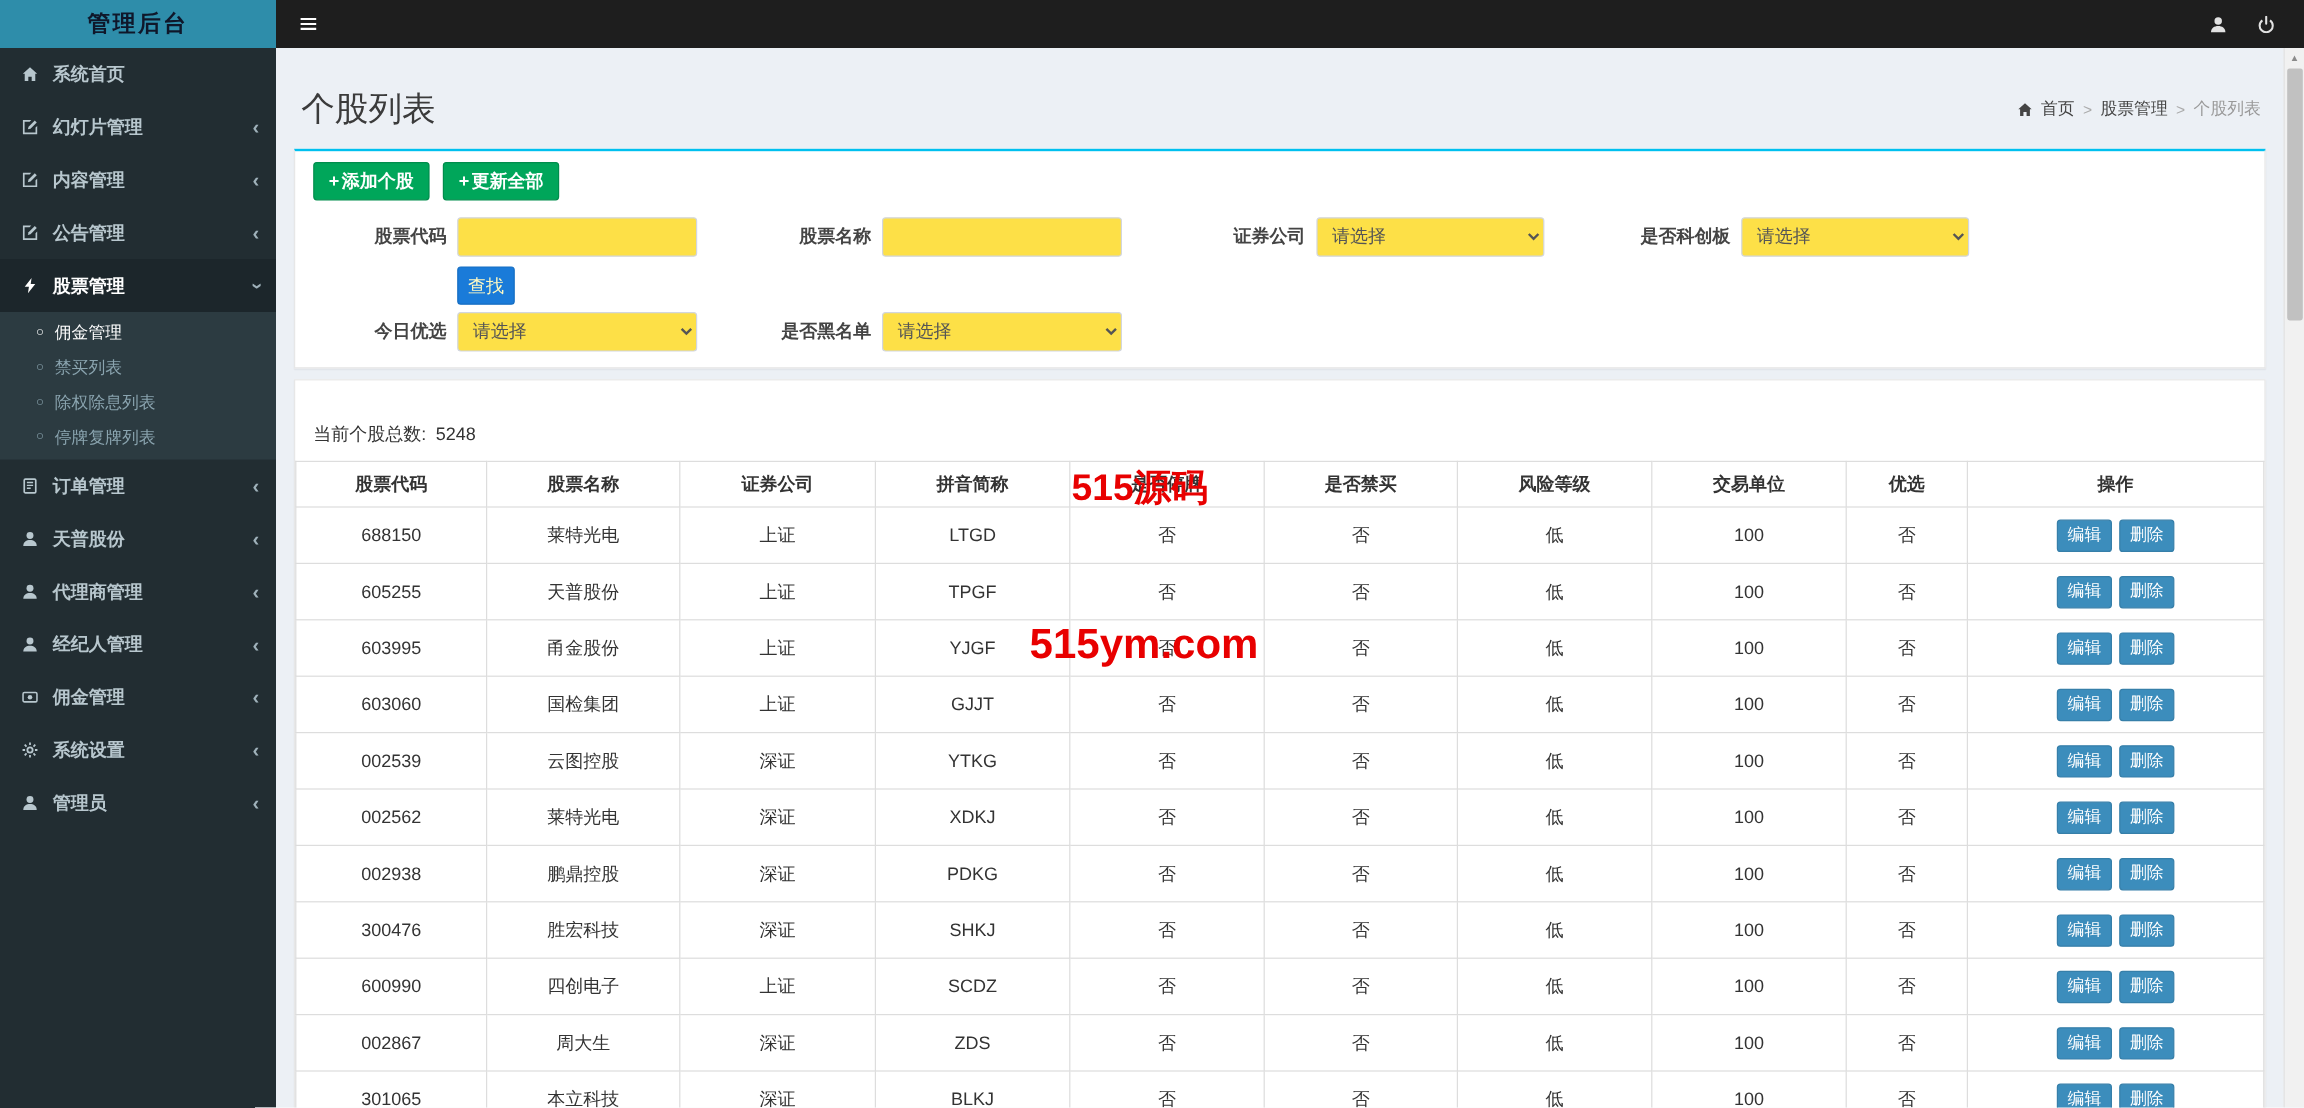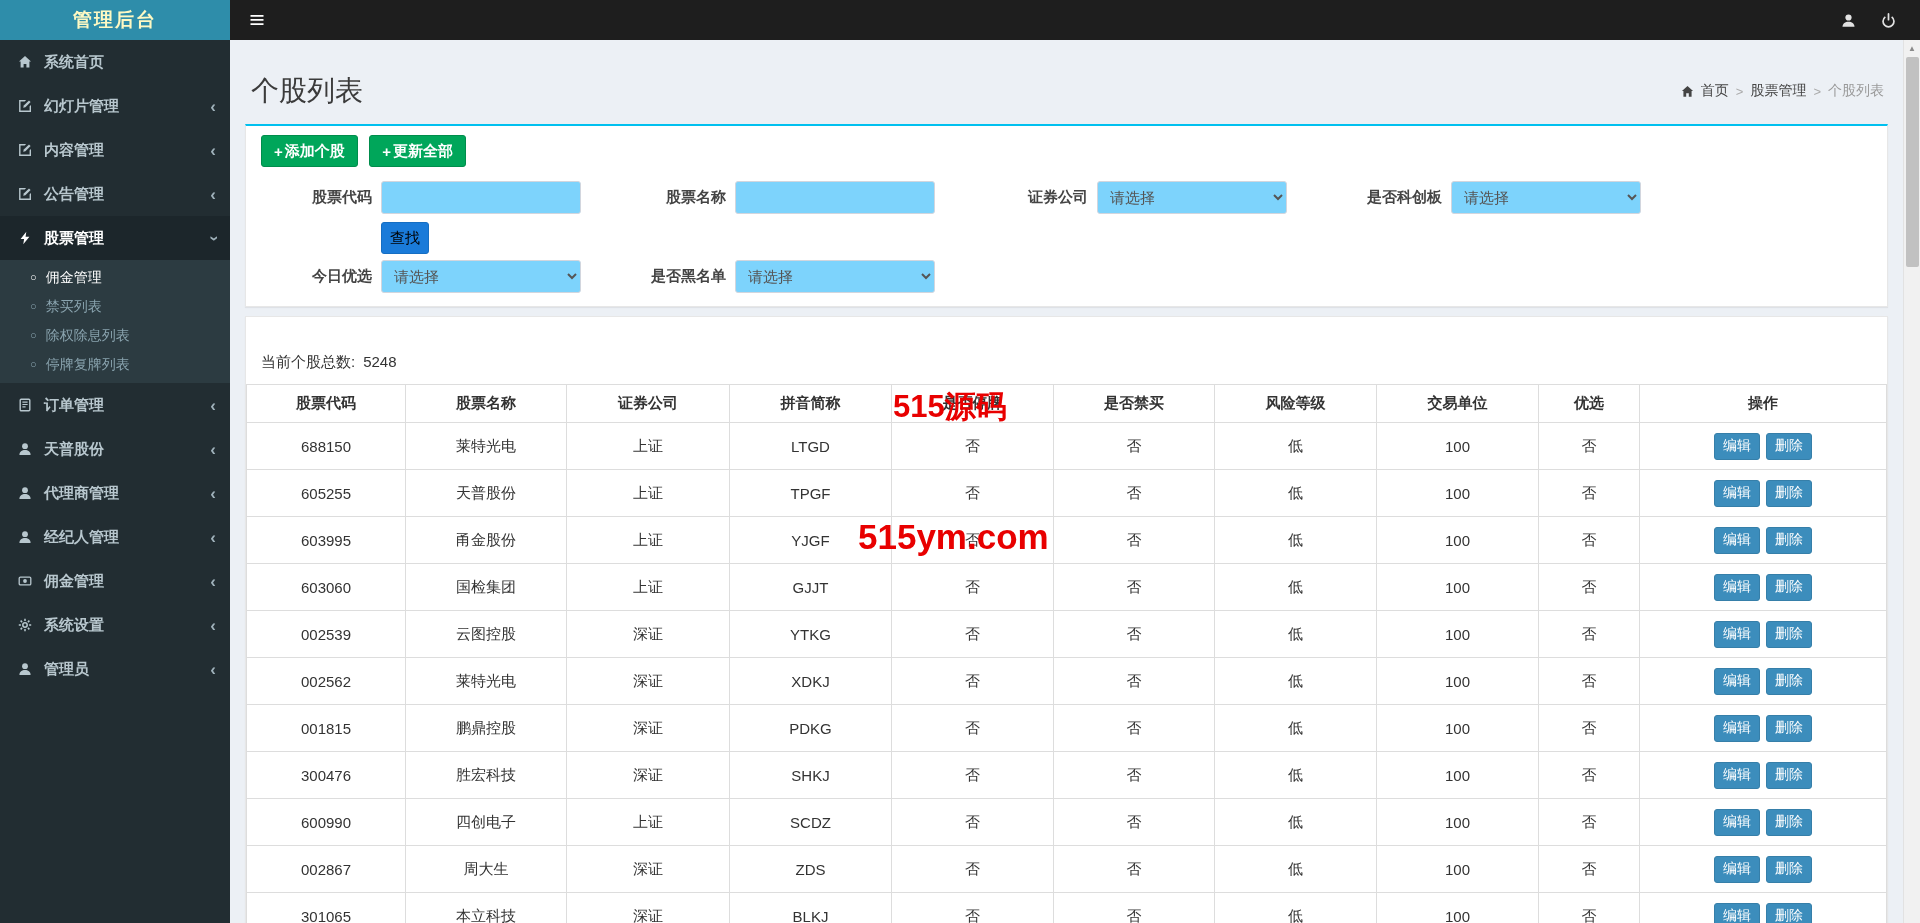--- a/index.html
+++ b/index.html
@@ -2,21 +2,21 @@
 <html style="--brand_bg: #2e8daa; --topbar_bg: #1e1e1e; --sidebar_bg: #222d32; --submenu_bg: #2c3b41; --accent_line: #00c0ef; --green: #00a65a; --blue: #1a7bd9; --action: #3c8dbc; --red: #e80000;"><head>
 <meta charset="utf-8">
 <style>
   *{margin:0;padding:0;box-sizing:border-box;}
   html,body{width:1920px;height:923px;}
   body{font-family:"Liberation Sans","DejaVu Sans",sans-serif;background:#ecf0f5;overflow:hidden;position:relative;color:#333;}
   .ic{width:14px;height:14px;fill:currentColor;display:block;}
 
   
   .topbar{position:absolute;top:0;left:0;width:1920px;height:40px;background:var(--topbar_bg,#1e1e1e);z-index:50;}
-  .brand{position:absolute;left:0;top:0;width:230px;height:40px;background:var(--brand_bg,#2e8daa);color:#fef9c3;
+  .brand{position:absolute;left:0;top:0;width:230px;height:40px;background:var(--brand_bg,#2e8daa);color:#0f172a;
          font-size:19px;font-weight:bold;display:flex;align-items:center;justify-content:center;letter-spacing:2px;cursor:pointer;}
   .hamburger{position:absolute;left:230px;top:0;width:54px;height:40px;display:flex;align-items:center;justify-content:center;color:#fff;cursor:pointer;}
   .hamburger .ic{width:16px;height:16px;}
   .topbar-right{position:absolute;right:12px;top:0;height:40px;display:flex;align-items:center;}
   .top-icon{width:40px;height:40px;display:flex;align-items:center;justify-content:center;color:#e2e2e2;cursor:pointer;}
   .top-icon .ic{width:15px;height:15px;}
 
   
   .sidebar{position:absolute;top:40px;left:0;width:230px;height:883px;background:var(--sidebar_bg,#222d32);z-index:40;}
   .side-item{height:44px;display:flex;align-items:center;padding:0 14px 0 18px;color:#b8c7ce;font-size:15px;font-weight:600;cursor:pointer;}
@@ -40,29 +40,29 @@
   .bc-current{color:#999;}
 
   .box{background:#fff;border:1px solid #e7e7e7;box-shadow:0 1px 1px rgba(0,0,0,0.06);}
   .filters{border-top:2px solid var(--accent_line,#00c0ef);padding:9px 15px 13px;}
   .btn-green{display:inline-flex;align-items:center;gap:2px;background:var(--green,#00a65a);border:1px solid #008d4c;color:#fff;
              font-size:15px;font-weight:bold;font-family:inherit;padding:0 12px;height:32px;border-radius:3px;cursor:pointer;margin-right:7px;}
   .filter-form{margin-top:14px;}
   .filter-row{display:flex;align-items:center;}
   .fgroup{display:flex;align-items:center;}
   .flabel{width:120px;text-align:right;padding-right:9px;font-size:15px;font-weight:bold;color:#444;white-space:nowrap;}
-  .finput,.fselect{height:33px;border:1px solid #d2d6de;border-radius:3px;font-size:15px;font-family:inherit;color:#555;padding:0 8px;background:#7dd3fc;outline:none;}
+  .finput,.fselect{height:33px;border:1px solid #d2d6de;border-radius:3px;font-size:15px;font-family:inherit;color:#555;padding:0 8px;background:#fde047;outline:none;}
   .finput{width:200px;}
   .fselect{width:200px;}
   .fselect.w190{width:190px;}
   .g2{margin-left:34px;}
   .g3{margin-left:42px;}
   .g4{margin-left:44px;}
   .search-row{margin:8px 0 6px 120px;}
-  .btn-search{background:var(--blue,#1a7bd9);border:1px solid #166ec2;color:#000000;font-size:15px;font-family:inherit;height:32px;padding:0 8px;border-radius:3px;cursor:pointer;}
+  .btn-search{background:var(--blue,#1a7bd9);border:1px solid #166ec2;color:#fef9c3;font-size:15px;font-family:inherit;height:32px;padding:0 8px;border-radius:3px;cursor:pointer;}
 
   .table-box{margin-top:9px;}
   .summary{padding:12px 15px;font-size:15px;color:#333;margin-top:24px;}
   .summary .count{margin-left:8px;}
   .stock-table{width:100%;border-collapse:collapse;table-layout:fixed;}
   .stock-table th{border:1px solid #ddd;height:38px;font-size:15px;font-weight:bold;text-align:center;color:#333;background:#fff;}
   .stock-table td{border:1px solid #ddd;height:47px;font-size:15px;text-align:center;color:#333;background:#fff;overflow:hidden;}
   .btn-small{background:var(--action,#3c8dbc);border:1px solid #367fa9;color:#fff;font-size:14px;font-family:inherit;height:27px;padding:0 8px;border-radius:3px;cursor:pointer;margin:0 3px;}
 
   
@@ -430,21 +430,21 @@
             <td>否</td>
             <td>低</td>
             <td>100</td>
             <td>否</td>
             <td>
               <button class="btn-small">编辑</button><button class="btn-small">删除</button>
             </td>
           </tr>
 
           <tr>
-            <td>001815</td>
+            <td>002938</td>
             <td>鹏鼎控股</td>
             <td>深证</td>
             <td>PDKG</td>
             <td>否</td>
             <td>否</td>
             <td>低</td>
             <td>100</td>
             <td>否</td>
             <td>
               <button class="btn-small">编辑</button><button class="btn-small">删除</button>

